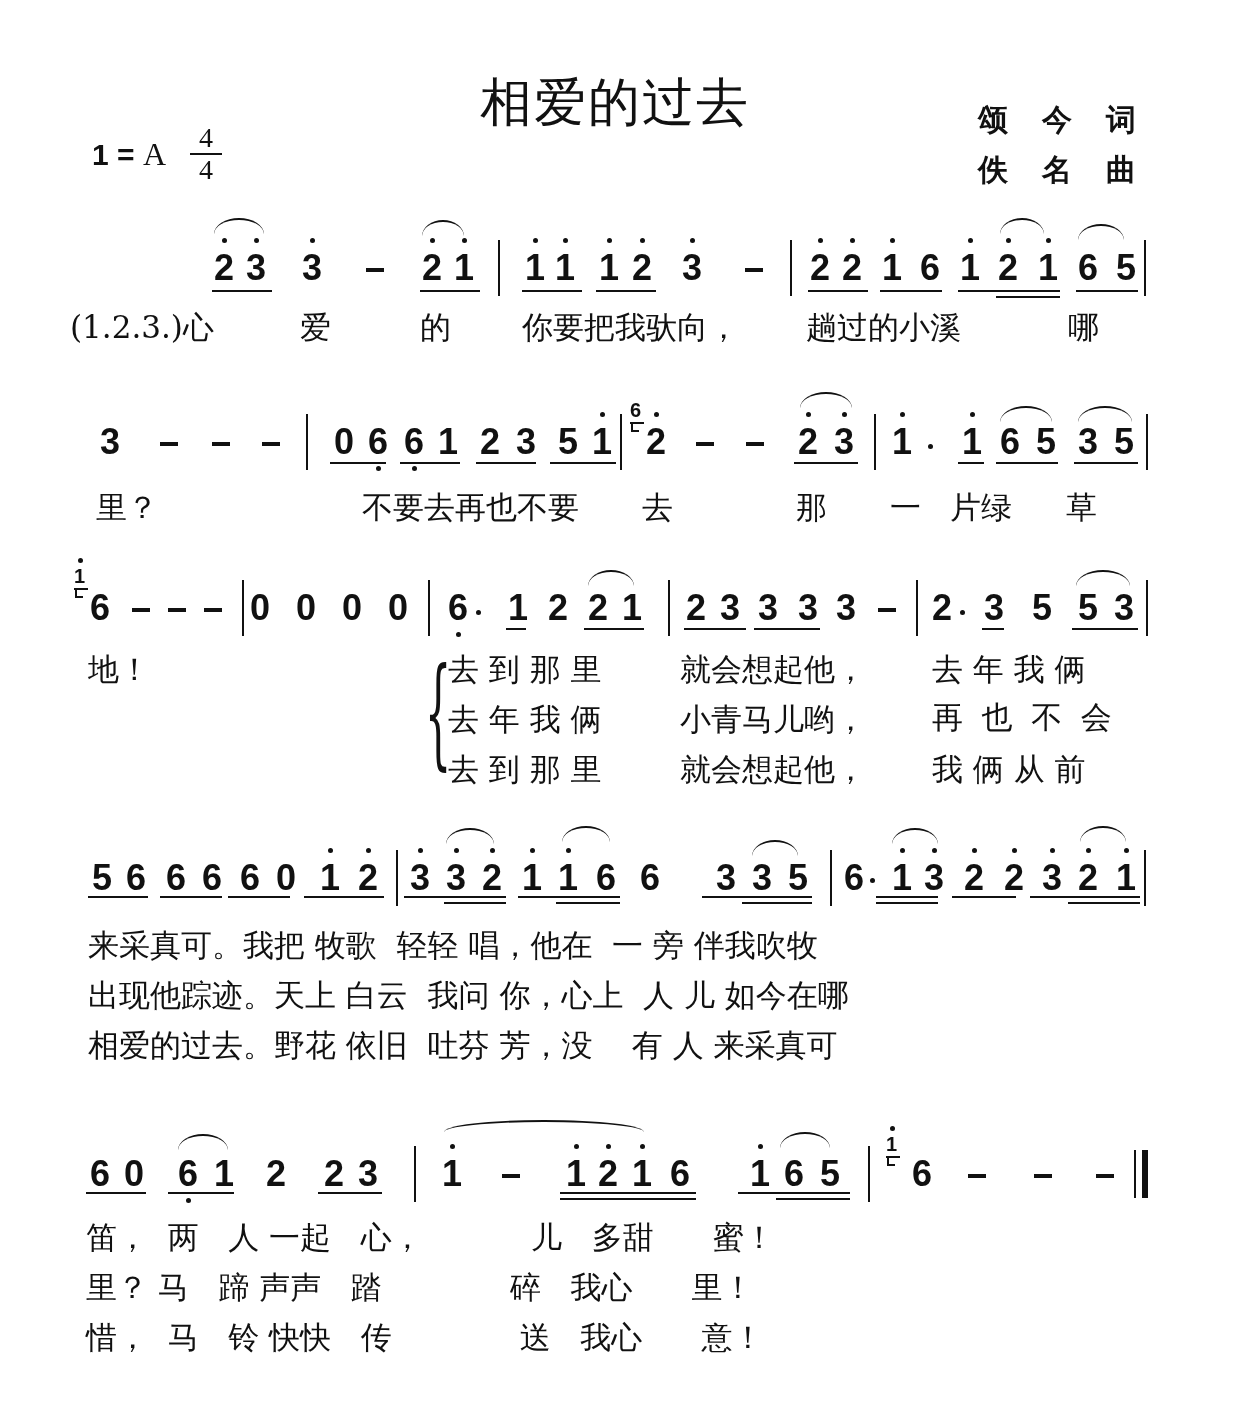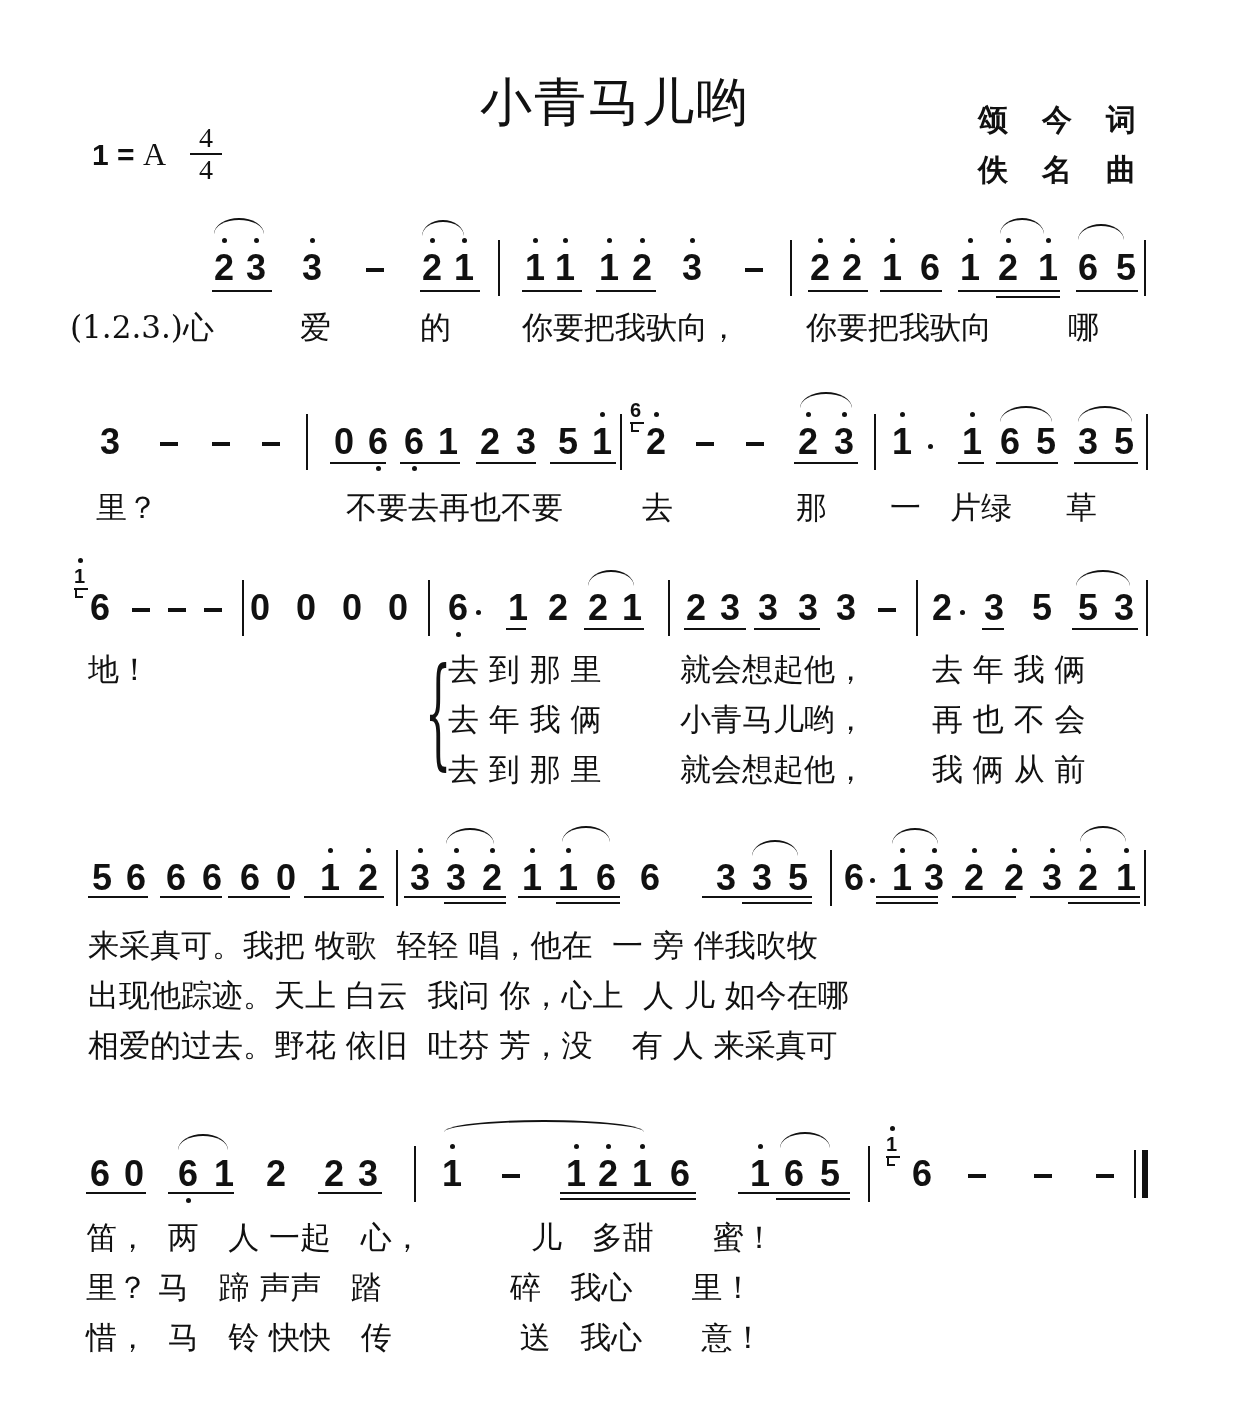--- a/index.html
+++ b/index.html
@@ -19,21 +19,21 @@
   .bar{position:absolute;width:2px;background:#111;}
   .slur{position:absolute;border-top:2px solid #111;border-radius:50% 50% 0 0/100% 100% 0 0;height:14px;}
   .lyr{position:absolute;font-family:"DejaVu Serif",serif;font-size:31px;line-height:31px;white-space:pre;}
   .dotp{position:absolute;width:5px;height:5px;border-radius:50%;background:#111;}
   .grace{position:absolute;font-family:"Liberation Sans",sans-serif;font-weight:bold;font-size:20px;line-height:20px;}
   .brace{position:absolute;font-family:"DejaVu Serif",serif;font-size:120px;line-height:120px;transform:scaleX(0.35);}
 </style>
 </head>
 <body>
 
-<div class="abs title">小青马儿哟</div>
+<div class="abs title">相爱的过去</div>
 <div class="abs credit" style="left:978px;top:100px;">颂今词</div>
 <div class="abs credit" style="left:978px;top:150px;">佚名曲</div>
 <div class="abs key"><span>1 = </span><span class="A">A</span></div>
 <div class="abs ts">
   <div>4</div>
   <div class="bar" style="position:static;width:auto;"></div>
   <div>4</div>
 </div>
 
 <div id="score">
@@ -58,21 +58,21 @@
     <div class="note" style="left: 1114px; top: 250px;"><span>5</span></div>
     <div class="dash" style="left: 366px; top: 268px;"></div>
     <div class="dash" style="left: 745px; top: 268px;"></div>
     <div class="bar" style="left: 498px; top: 240px; height: 56px;"></div>
     <div class="bar" style="left: 790px; top: 240px; height: 56px;"></div>
     <div class="bar" style="left: 1144px; top: 240px; height: 56px;"></div>
     <div class="lyr" style="left: 70px; top: 312px;">(1.2.3.)心</div>
     <div class="lyr" style="left: 300px; top: 312px;">爱</div>
     <div class="lyr" style="left: 420px; top: 312px;">的</div>
     <div class="lyr" style="left: 522px; top: 312px;">你要把我驮向，</div>
-    <div class="lyr" style="left: 806px; top: 312px;">你要把我驮向</div>
+    <div class="lyr" style="left: 806px; top: 312px;">趟过的小溪</div>
     <div class="lyr" style="left: 1068px; top: 312px;">哪</div>
     <div class="note" style="left: 98px; top: 424px;"><span>3</span></div>
     <div class="note" style="left: 332px; top: 424px;"><span>0</span></div>
     <div class="note" style="left: 366px; top: 424px;"><span>6</span><i class="dn"></i></div>
     <div class="note" style="left: 402px; top: 424px;"><span>6</span><i class="dn"></i></div>
     <div class="note" style="left: 436px; top: 424px;"><span>1</span></div>
     <div class="note" style="left: 478px; top: 424px;"><span>2</span></div>
     <div class="note" style="left: 514px; top: 424px;"><span>3</span></div>
     <div class="note" style="left: 556px; top: 424px;"><span>5</span></div>
     <div class="note" style="left: 590px; top: 424px;"><span>1</span><i class="up"></i></div>
@@ -88,21 +88,21 @@
     <div class="dash" style="left: 160px; top: 442px;"></div>
     <div class="dash" style="left: 212px; top: 442px;"></div>
     <div class="dash" style="left: 262px; top: 442px;"></div>
     <div class="dash" style="left: 696px; top: 442px;"></div>
     <div class="dash" style="left: 746px; top: 442px;"></div>
     <div class="bar" style="left: 306px; top: 414px; height: 56px;"></div>
     <div class="bar" style="left: 620px; top: 414px; height: 56px;"></div>
     <div class="bar" style="left: 874px; top: 414px; height: 56px;"></div>
     <div class="bar" style="left: 1146px; top: 414px; height: 56px;"></div>
     <div class="lyr" style="left: 96px; top: 492px;">里？</div>
-    <div class="lyr" style="left: 346px; top: 492px;">不要去再也不要</div>
+    <div class="lyr" style="left: 362px; top: 492px;">不要去再也不要</div>
     <div class="lyr" style="left: 642px; top: 492px;">去</div>
     <div class="lyr" style="left: 796px; top: 492px;">那</div>
     <div class="lyr" style="left: 890px; top: 492px;">一</div>
     <div class="lyr" style="left: 950px; top: 492px;">片绿</div>
     <div class="lyr" style="left: 1066px; top: 492px;">草</div>
     <div class="note" style="left: 88px; top: 590px;"><span>6</span></div>
     <div class="note" style="left: 248px; top: 590px;"><span>0</span></div>
     <div class="note" style="left: 294px; top: 590px;"><span>0</span></div>
     <div class="note" style="left: 340px; top: 590px;"><span>0</span></div>
     <div class="note" style="left: 386px; top: 590px;"><span>0</span></div>
@@ -129,21 +129,21 @@
     <div class="bar" style="left: 428px; top: 580px; height: 56px;"></div>
     <div class="bar" style="left: 668px; top: 580px; height: 56px;"></div>
     <div class="bar" style="left: 916px; top: 580px; height: 56px;"></div>
     <div class="bar" style="left: 1146px; top: 580px; height: 56px;"></div>
     <div class="lyr" style="left: 88px; top: 654px;">地！</div>
     <div class="lyr" style="left: 448px; top: 654px;">去 到 那 里</div>
     <div class="lyr" style="left: 680px; top: 654px;">就会想起他，</div>
     <div class="lyr" style="left: 932px; top: 654px;">去 年 我 俩</div>
     <div class="lyr" style="left: 448px; top: 704px;">去 年 我 俩</div>
     <div class="lyr" style="left: 680px; top: 704px;">小青马儿哟，</div>
-    <div class="lyr" style="left: 932px; top: 704px;">再 也 不 会</div>
+    <div class="lyr" style="left: 932px; top: 704px; font-family: Liberation Mono, monospace;">再 也 不 会</div>
     <div class="lyr" style="left: 448px; top: 754px;">去 到 那 里</div>
     <div class="lyr" style="left: 680px; top: 754px;">就会想起他，</div>
     <div class="lyr" style="left: 932px; top: 754px;">我 俩 从 前</div>
     <div class="note" style="left: 90px; top: 860px;"><span>5</span></div>
     <div class="note" style="left: 124px; top: 860px;"><span>6</span></div>
     <div class="note" style="left: 164px; top: 860px;"><span>6</span></div>
     <div class="note" style="left: 200px; top: 860px;"><span>6</span></div>
     <div class="note" style="left: 238px; top: 860px;"><span>6</span></div>
     <div class="note" style="left: 274px; top: 860px;"><span>0</span></div>
     <div class="note" style="left: 318px; top: 860px;"><span>1</span><i class="up"></i></div>

